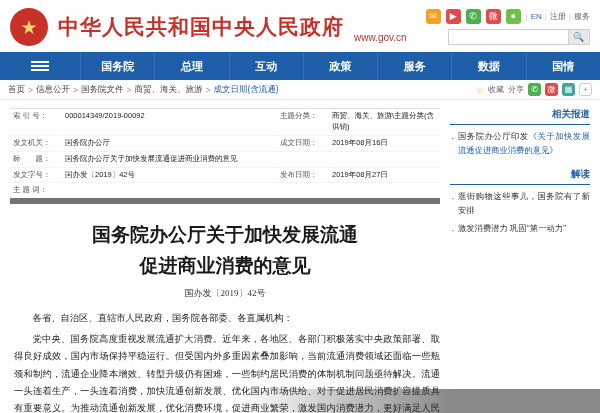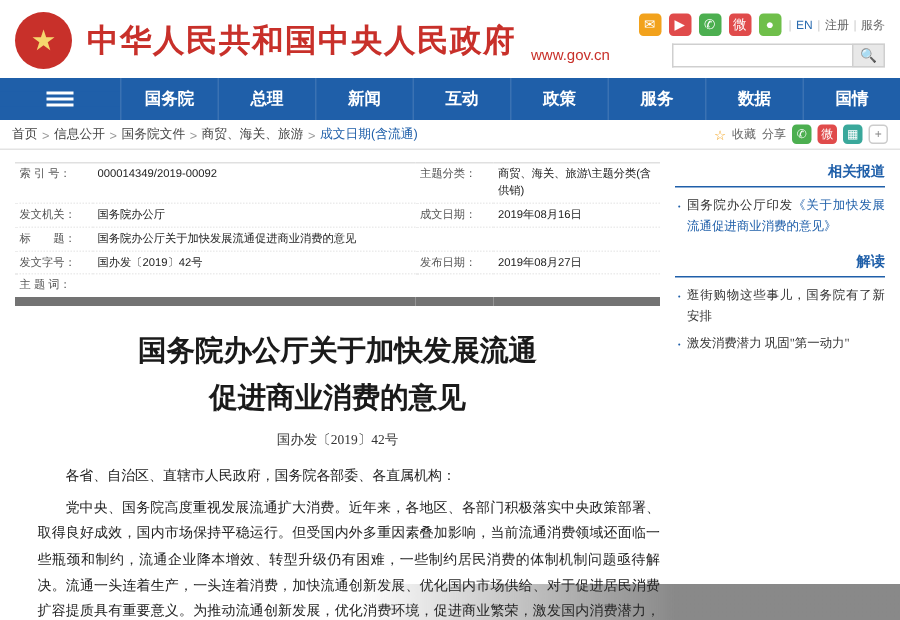--- a/index.html
+++ b/index.html
@@ -130,27 +130,27 @@
     font-size:19px;
     color:#1a1a1a;
     line-height:1.6;
     margin:16px 30px 6px 30px;
   }
   .doc-no {
     text-align:center; font-size:9px; color:#333; margin-bottom:10px;
     font-family:"Liberation Serif", serif;
   }
   .para {
-    font-family:Liberation Serif, serif;
+    font-family:Liberation Sans, sans-serif;
     font-size:9.3px;
     line-height:1.85;
     color:#222;
     text-align:justify;
     text-indent:2em;
-    margin:0 0 4px 15px;
+    margin:0 0 4px 4px;
   }
 
   
   .side-block { margin-bottom:10px; }
   .side-head {
     font-size:9.5px; font-weight:bold; color:#1f5fa9; text-align:right;
     padding-bottom:3px; border-bottom:1px solid #1f5fa9;
     font-family:"Liberation Sans", sans-serif;
   }
   .side-list { list-style:none; margin:5px 0 0 0; padding:0; }
@@ -207,21 +207,20 @@
   <div class="home">
     <span class="bars">
         <i></i>
         <i></i>
         <i></i>
       </span>
   </div>
   <div class="nav-items">
     <div class="nav-item">国务院</div>
     <div class="nav-item">总理</div>
-    <div class="nav-item">新闻</div>
     <div class="nav-item">互动</div>
     <div class="nav-item">政策</div>
     <div class="nav-item">服务</div>
     <div class="nav-item">数据</div>
     <div class="nav-item">国情</div>
   </div>
 </div>
 
 <div class="crumbbar">
   <span>首页</span>

